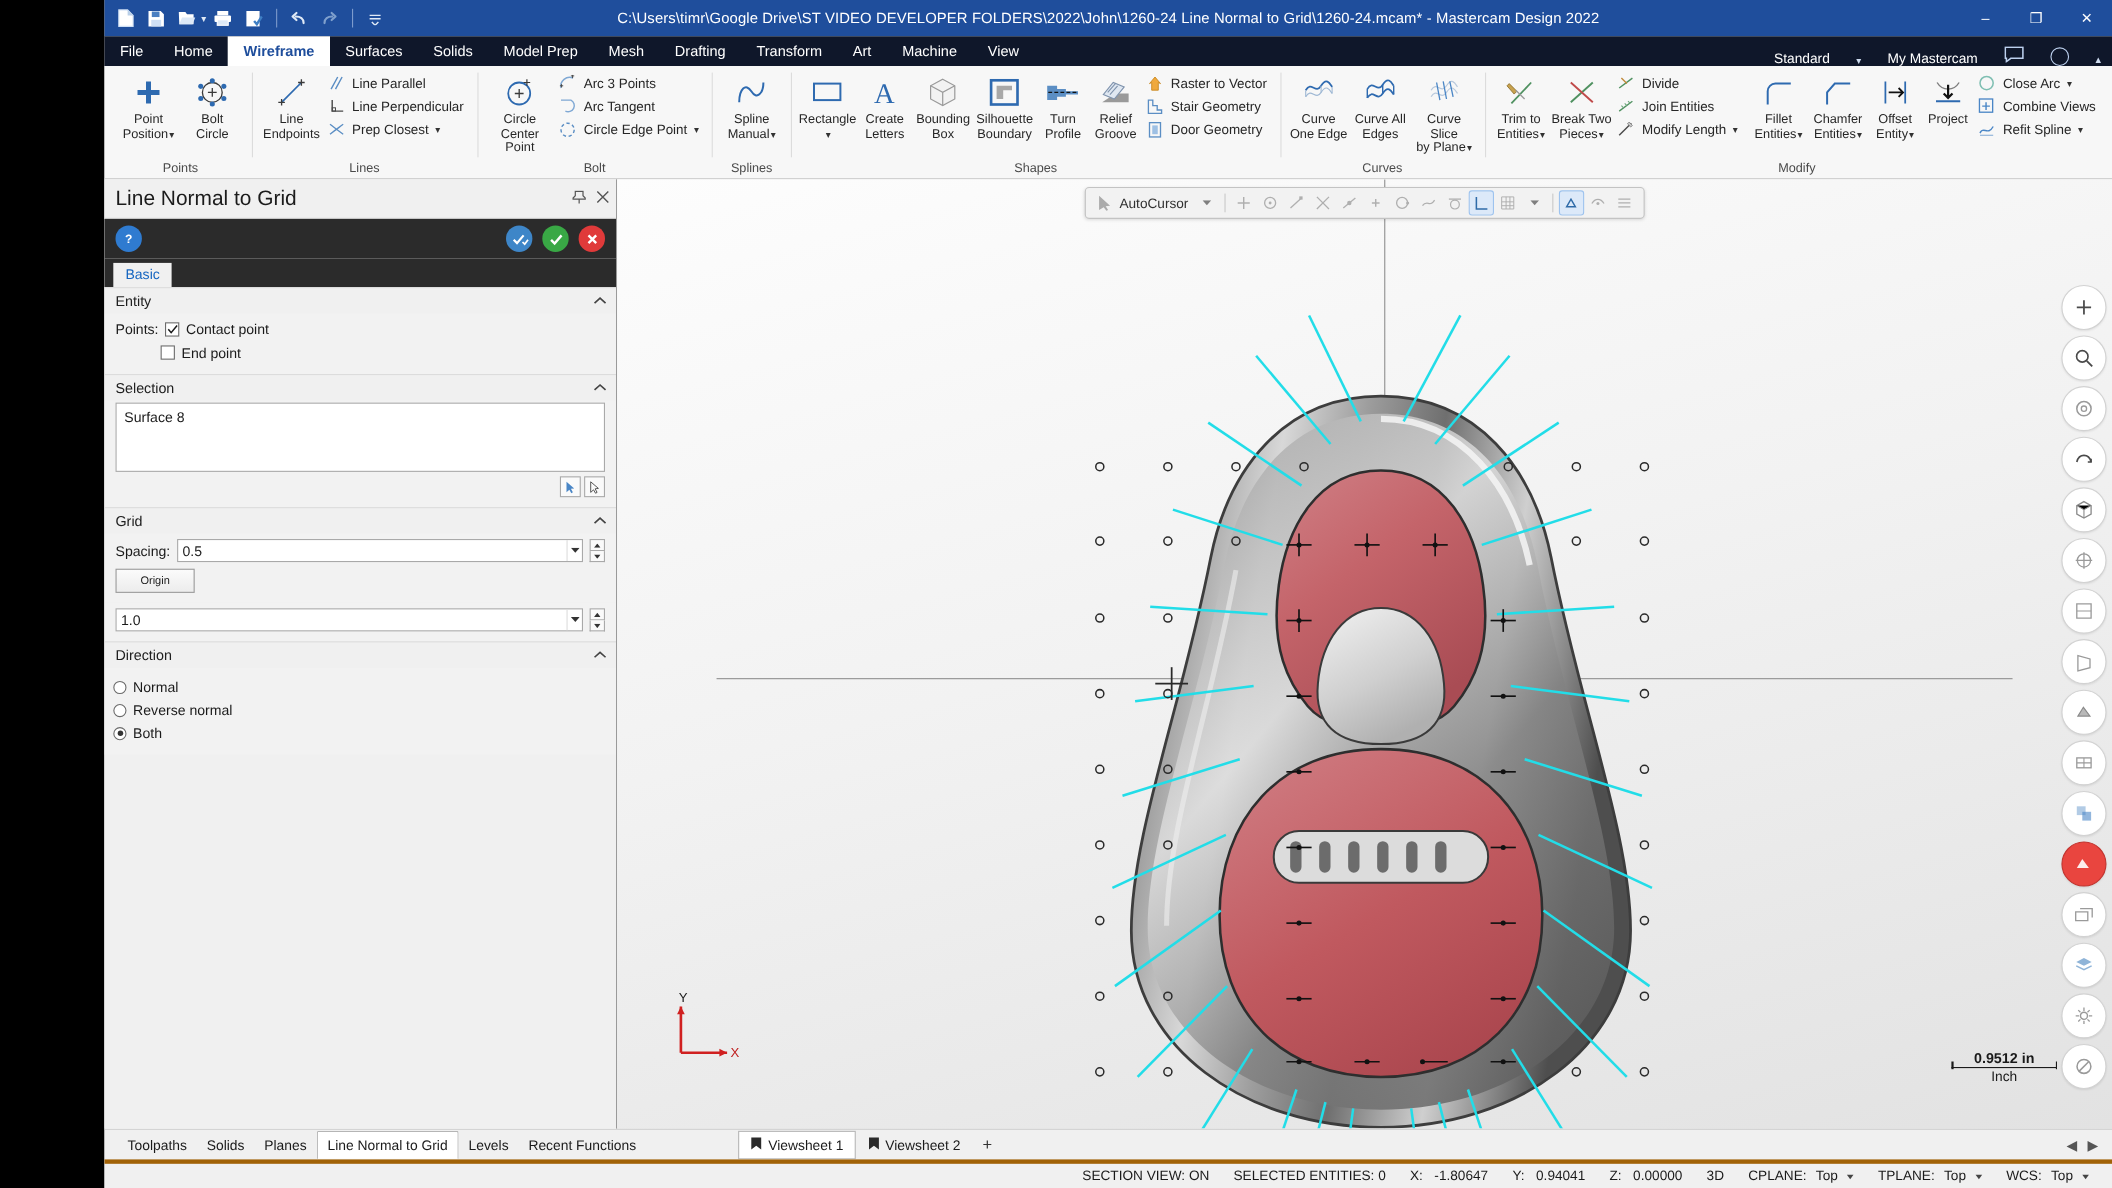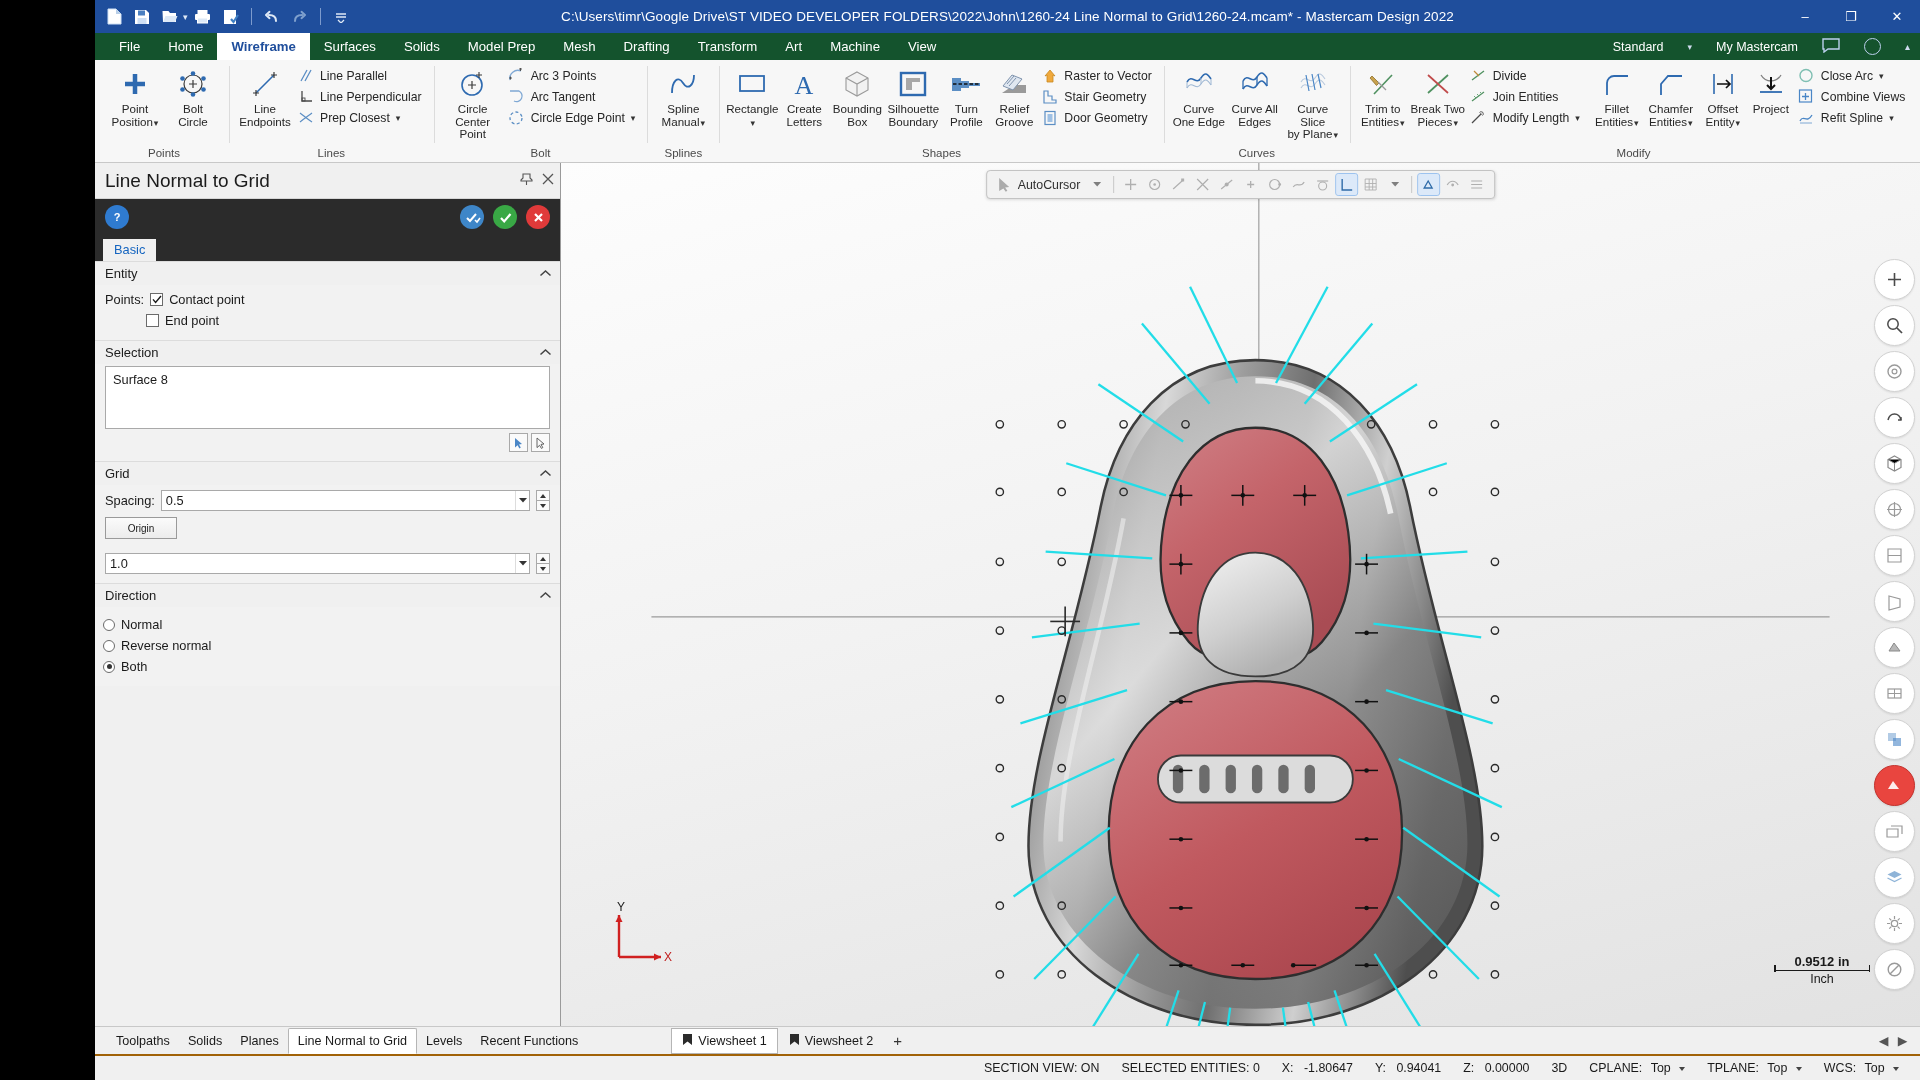--- a/index.html
+++ b/index.html
@@ -34,30 +34,30 @@
     letter-spacing:0.1px;
   }
   .wincontrols { margin-left:auto; display:flex; height:33px; }
   .wincontrols div {
     width:46px; height:33px; display:flex; align-items:center; justify-content:center;
     color:#fff; cursor:pointer;
   }
 
   
   .tabrow {
-    height:27px; background:#14532d; display:flex; align-items:flex-end;
-    position:relative; flex:0 0 auto; padding-left:10px;
+    height:27px; background:#0f172a; display:flex; align-items:flex-end;
+    position:relative; flex:0 0 auto; 
   }
   .tab {
     padding:0 14px; height:27px; line-height:27px; color:#ffffff;
     font-size:13.2px; cursor:pointer; white-space:nowrap;
   }
   .tab.active { background:#ffffff; color:#1f4e9c; font-weight:600; }
   .tabrow-right {
-    margin-left:auto; display:flex; align-items:center; gap:24px;
+    margin-left:auto; display:flex; align-items:flex-end; gap:24px;
     padding-right:10px; color:#fff; font-size:12.5px; height:27px;
   }
   .tabrow-right .item { cursor:pointer; display:flex; align-items:center; gap:4px; }
   .circ-icon {
     width:17px;height:17px;border-radius:50%;border:1.4px solid #bcd0ee;display:inline-block;
   }
 
   
   .ribbon {
     background:#f7f7f7; border-bottom:1px solid #c8c8c8;
@@ -221,21 +221,21 @@
   .vs {
     display:flex; align-items:center; gap:5px; padding:0 10px; height:26px;
     cursor:pointer; color:#1a1a1a; border:1px solid transparent;
   }
   .vs.active { background:#fff; border:1px solid #b5b5b5; }
   .plus { padding:0 9px; cursor:pointer; color:#333; font-size:15px; }
   .sb-right { margin-left:auto; display:flex; align-items:center; gap:4px; padding-right:10px; }
   .arrbtn { width:15px;height:18px;display:flex;align-items:center;justify-content:center;cursor:pointer;color:#555;}
 
   .statusbar {
-    height:26px; background:#f0f0f0; border-top:2px solid #a16207;
+    height:26px; background:#f0f0f0; border-top:4px solid #a16207;
     display:flex; align-items:center; flex:0 0 auto; font-size:12.4px; color:#1a1a1a;
     padding-right:10px;
   }
   .statusbar .st { padding:0 11px; white-space:nowrap; }
   .statusbar .st.clickable { cursor:pointer; }
   .statusbar .k { color:#1a1a1a; }
   .statusbar .num { color:#1a1a1a; }
   .stcaret { display:inline-block; width:0;height:0;
     border-left:3.5px solid transparent;border-right:3.5px solid transparent;
     border-top:4px solid #444; margin-left:5px; vertical-align:middle;}

